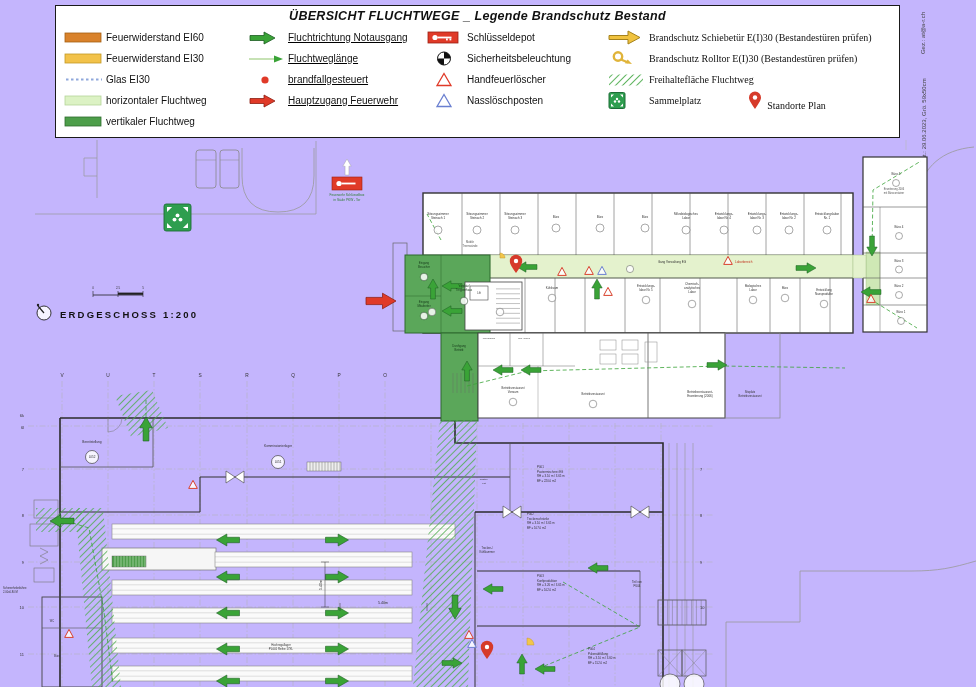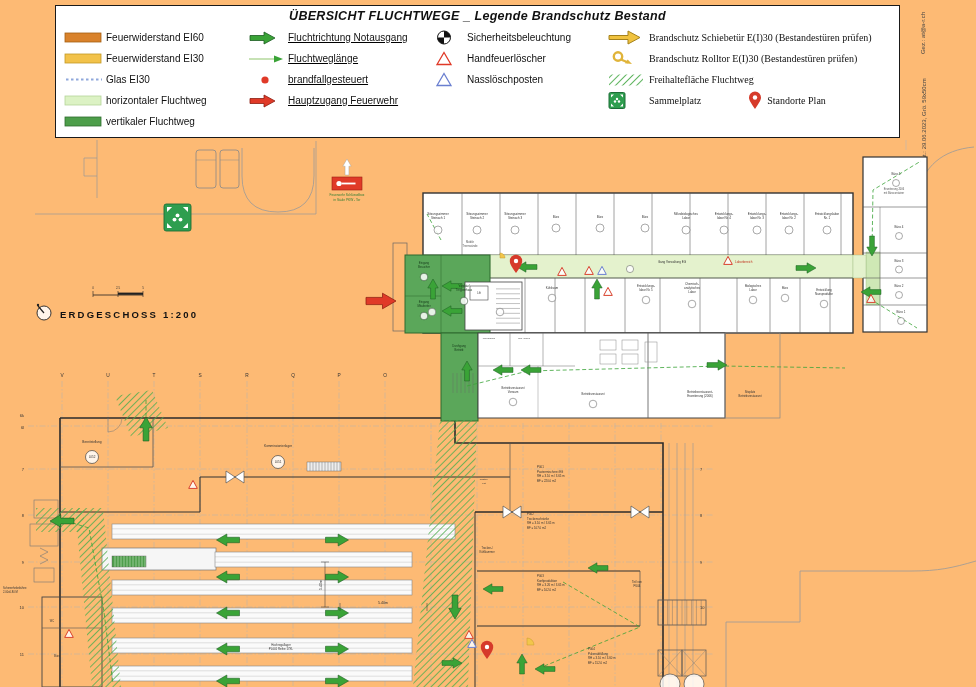--- a/index.html
+++ b/index.html
@@ -1,28 +1,28 @@
 <!DOCTYPE html>
 <html><head>
 <meta charset="utf-8">
 <style>
   html,body{margin:0;padding:0;background:#e8e8e8;}
-  .sheet{position:relative;width:976px;height:687px;background:#fdba74;overflow:hidden;
+  .sheet{position:relative;width:976px;height:687px;background:#c4b5fd;overflow:hidden;
          font-family:"Liberation Sans",sans-serif;}
   .legend{position:absolute;left:55px;top:5px;width:845px;height:133px;
           border:1.3px solid #1a1a1a;background:#fff;box-sizing:border-box;}
   .legend-title{position:absolute;top:3px;left:0;right:0;text-align:center;
           font-size:12.5px;font-weight:bold;font-style:italic;color:#111;letter-spacing:.3px;}
   .lcol{position:absolute;top:21px;display:flex;flex-direction:column;}
   .lrow{height:21px;display:flex;align-items:center;}
   .licon{flex:0 0 42px;display:flex;justify-content:flex-start;align-items:center;}
   .ltext{display:flex;flex-direction:column;justify-content:center;}
   .llabel{font-size:10px;color:#111;white-space:nowrap;line-height:8px;}
   .lsub{font-size:6.1px;color:#111;white-space:nowrap;line-height:6.5px;}
-  .extra{display:flex;align-items:center;margin-left:46px;}
+  .extra{display:flex;align-items:flex-end;margin-left:46px;}
   .vtext{position:absolute;font-size:6px;color:#444;white-space:nowrap;
          transform:rotate(-90deg);transform-origin:center;text-align:center;}
   #plan{position:absolute;left:0;top:140px;font-family:"Liberation Sans",sans-serif;}
 </style>
 </head>
 <body>
 
 <div class="sheet">
   <div class="legend">
     <div class="legend-title">ÜBERSICHT  FLUCHTWEGE _ Legende Brandschutz Bestand</div>
@@ -116,20 +116,34 @@
               <svg width="40" height="16">
                 <path d="M4,5.5 h14 v-3.5 l11,6 -11,6 v-3.5 h-14 z" fill="#e03a28" stroke="#8c1d10" stroke-width="0.8"></path>
               </svg>
             </span>
             <span class="ltext">
               <span class="llabel">Hauptzugang Feuerwehr</span>
             </span>
           </div>
         </div>
         <div class="lcol" style="left: 369px;">
+          <div class="lrow">
+            <span class="licon">
+              <svg width="40" height="17">
+                <rect x="3" y="3" width="30" height="11" fill="#e03a28" stroke="#9c2013" stroke-width="0.8"></rect>
+                <circle cx="10" cy="8.5" r="2.6" fill="#fff"></circle>
+                <rect x="12.5" y="7.6" width="14" height="1.8" fill="#fff"></rect>
+                <rect x="21" y="9.4" width="1.8" height="2" fill="#fff"></rect>
+                <rect x="24.5" y="9.4" width="1.8" height="2" fill="#fff"></rect>
+              </svg>
+            </span>
+            <span class="ltext">
+              <span class="llabel">Schlüsseldepot</span>
+            </span>
+          </div>
           <div class="lrow">
             <span class="licon">
               <svg width="40" height="17">
                 <circle cx="19" cy="8.5" r="6.5" fill="#fff" stroke="#111" stroke-width="1"></circle>
                 <path d="M19,8.5 L19,2 A6.5,6.5 0 0 1 25.5,8.5 Z" fill="#111"></path>
                 <path d="M19,8.5 L19,15 A6.5,6.5 0 0 1 12.5,8.5 Z" fill="#111"></path>
               </svg>
             </span>
             <span class="ltext">
               <span class="llabel">Sicherheitsbeleuchtung</span>

